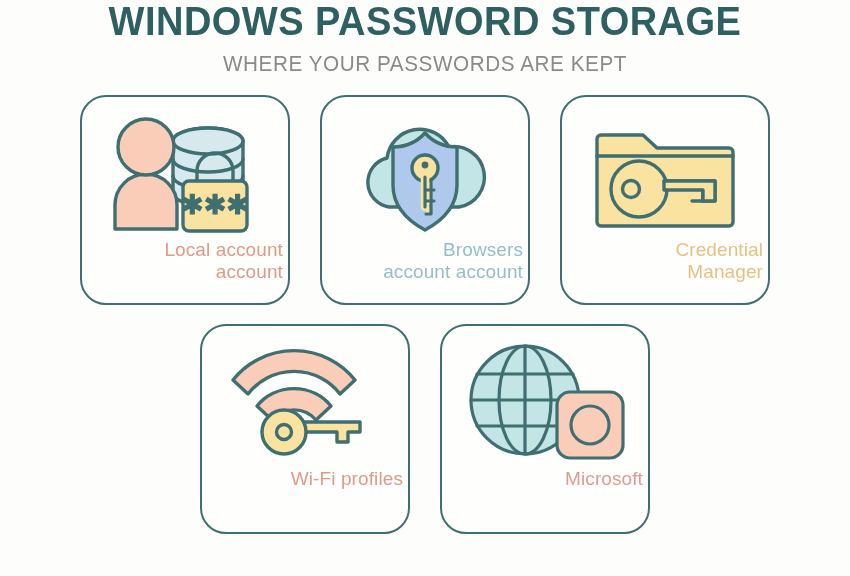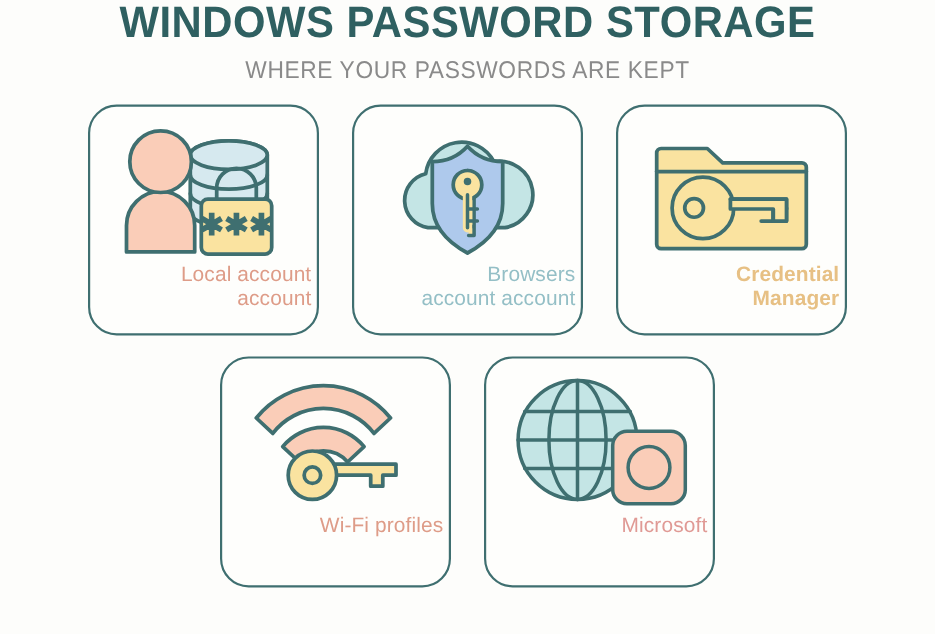--- a/index.html
+++ b/index.html
@@ -77,21 +77,21 @@
     margin-top: 4px;
     width: 196px;
     text-align: right;
     font-size: 19px;
     line-height: 1.17;
     letter-spacing: 0.1px;
   }
 
   .label-salmon { color: #DE9C88; }
   .label-blue   { color: #94BFC6; }
-  .label-gold   { color: #E7C084; font-weight: bold; }
+  .label-gold   { color: #E7C084; }
   .label-pink   { color: #E09A95; }
 </style>
 </head>
 <body>
 
 <div class="header">
   <div class="title">WINDOWS PASSWORD STORAGE</div>
   <div class="subtitle">WHERE YOUR PASSWORDS ARE KEPT</div>
 </div>
 

